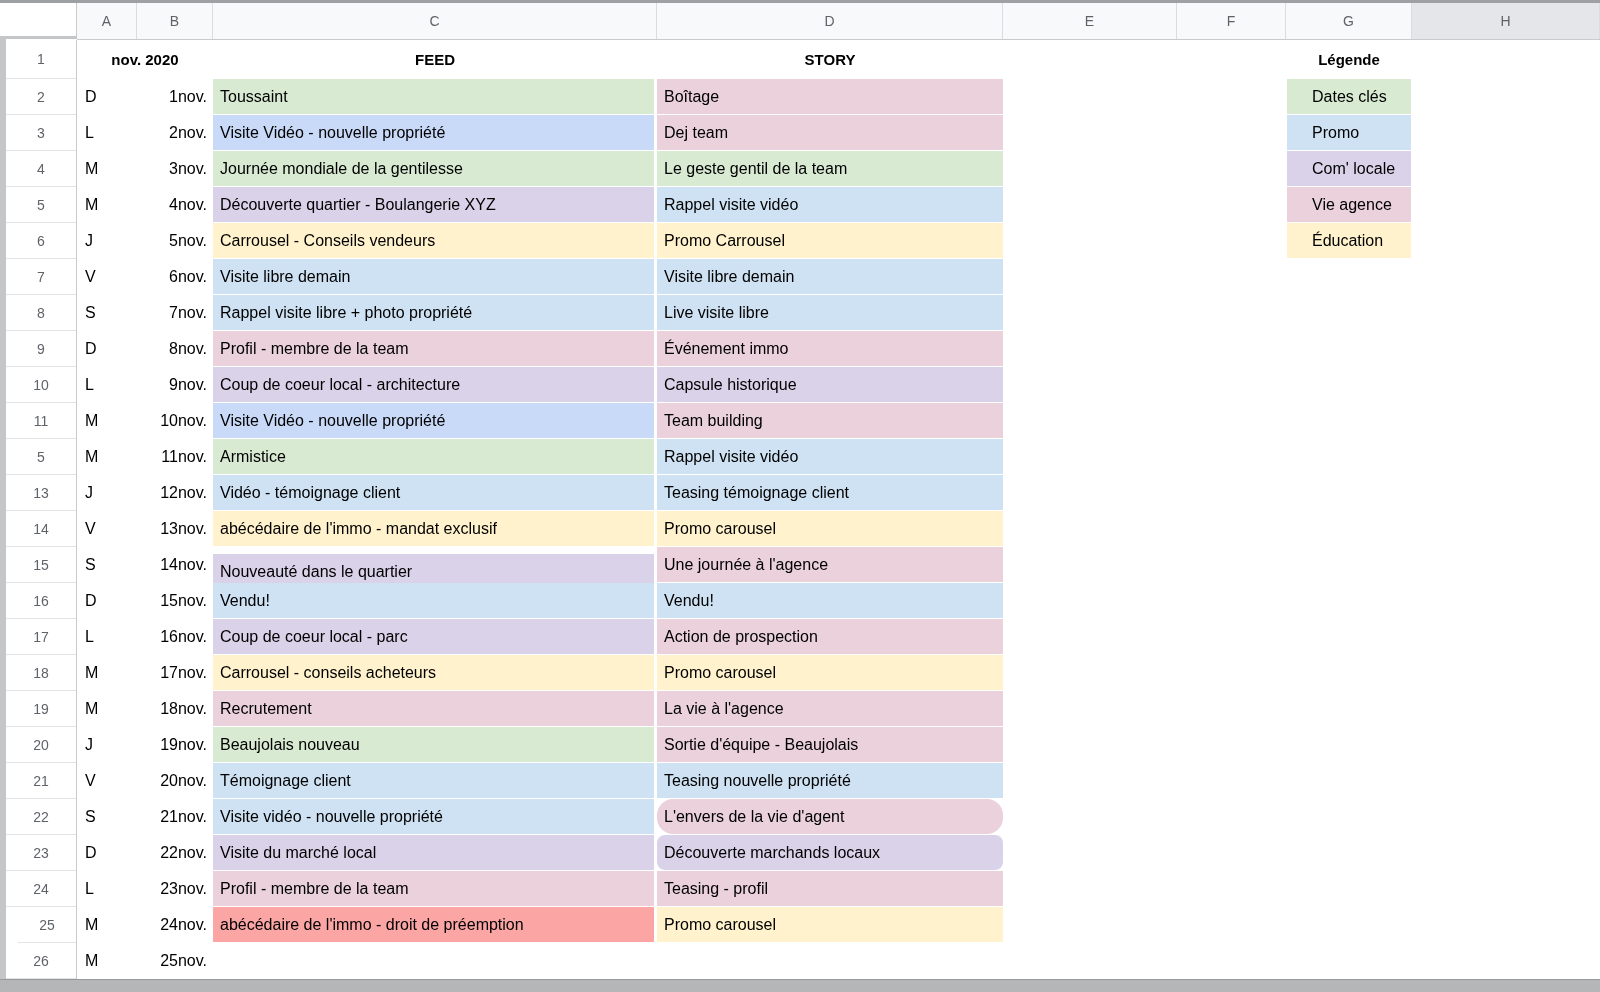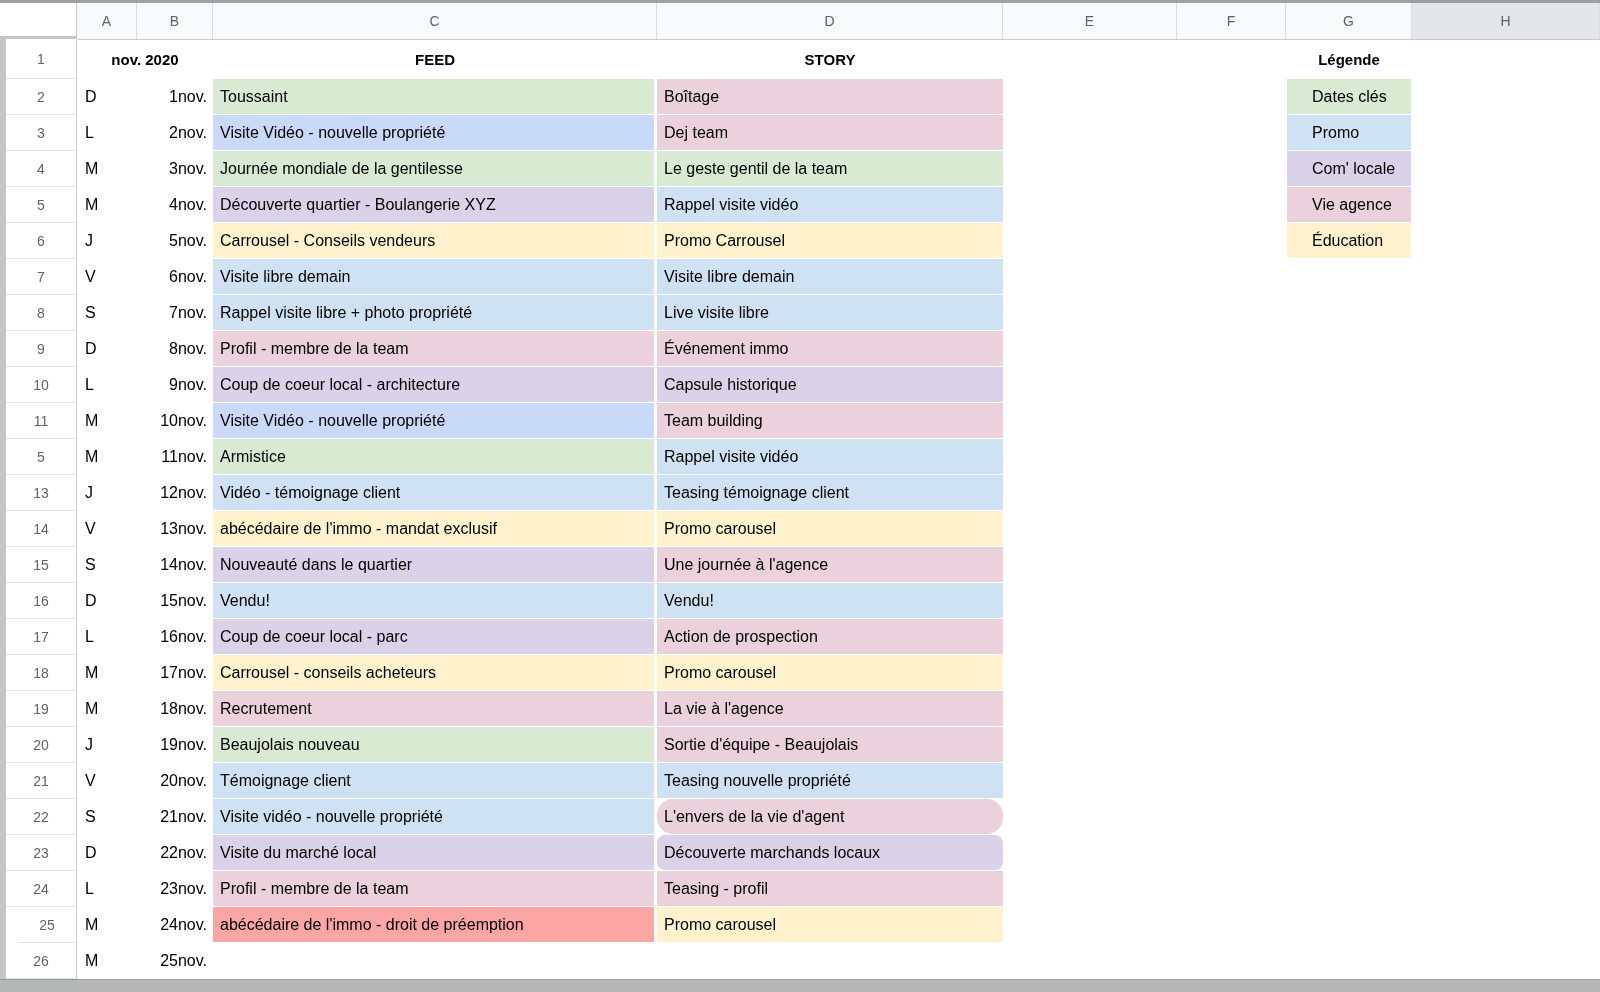--- a/index.html
+++ b/index.html
@@ -220,21 +220,21 @@
             <div class="fill" style="background: rgb(255, 242, 204);">abécédaire de l'immo - mandat exclusif</div>
           </div>
           <div class="c-story">
             <div class="fill" style="background: rgb(255, 242, 204);">Promo carousel</div>
           </div>
         </div>
         <div class="data-row">
           <div class="c-day cell">S</div>
           <div class="c-date cell">14nov.</div>
           <div class="c-feed">
-            <div class="fill" style="background: rgb(217, 210, 233);">Nouveauté dans le quartier</div>
+            <div class="fill" style="background: rgb(217, 210, 233); margin-top: 7px;">Nouveauté dans le quartier</div>
           </div>
           <div class="c-story">
             <div class="fill" style="background: rgb(234, 209, 220);">Une journée à l'agence</div>
           </div>
         </div>
         <div class="data-row">
           <div class="c-day cell">D</div>
           <div class="c-date cell">15nov.</div>
           <div class="c-feed">
             <div class="fill" style="background: rgb(207, 226, 243);">Vendu!</div>

